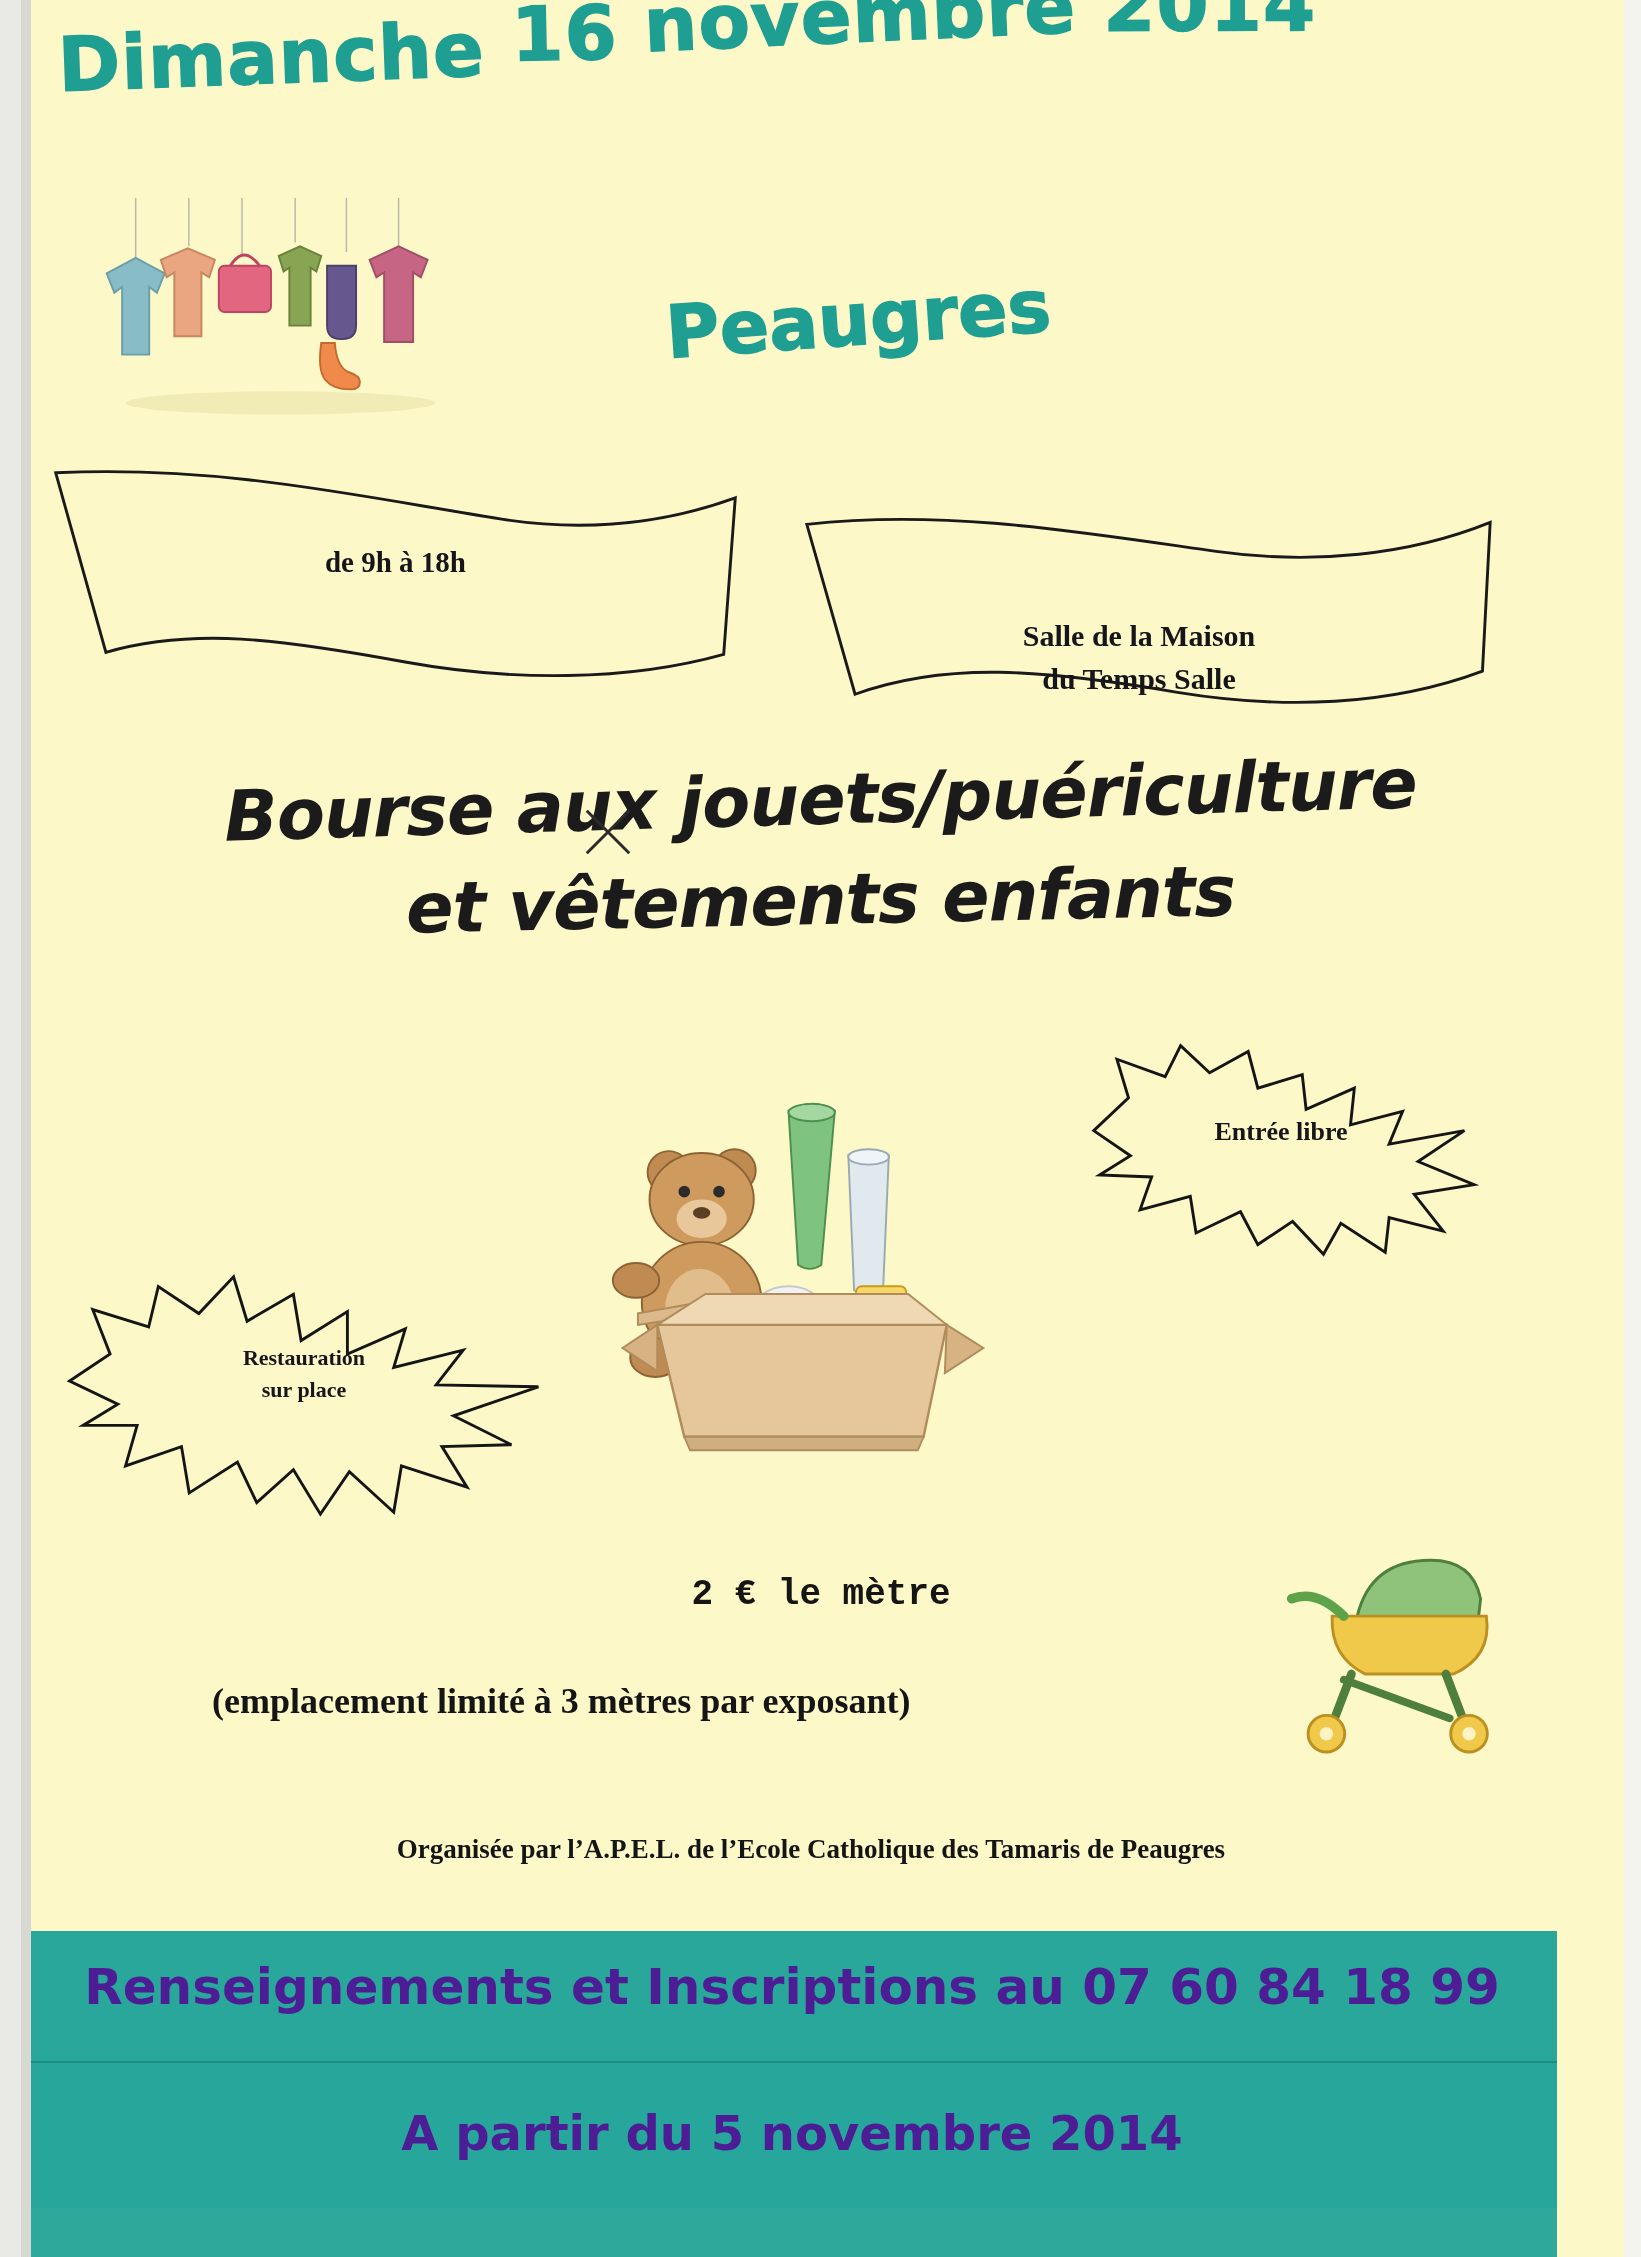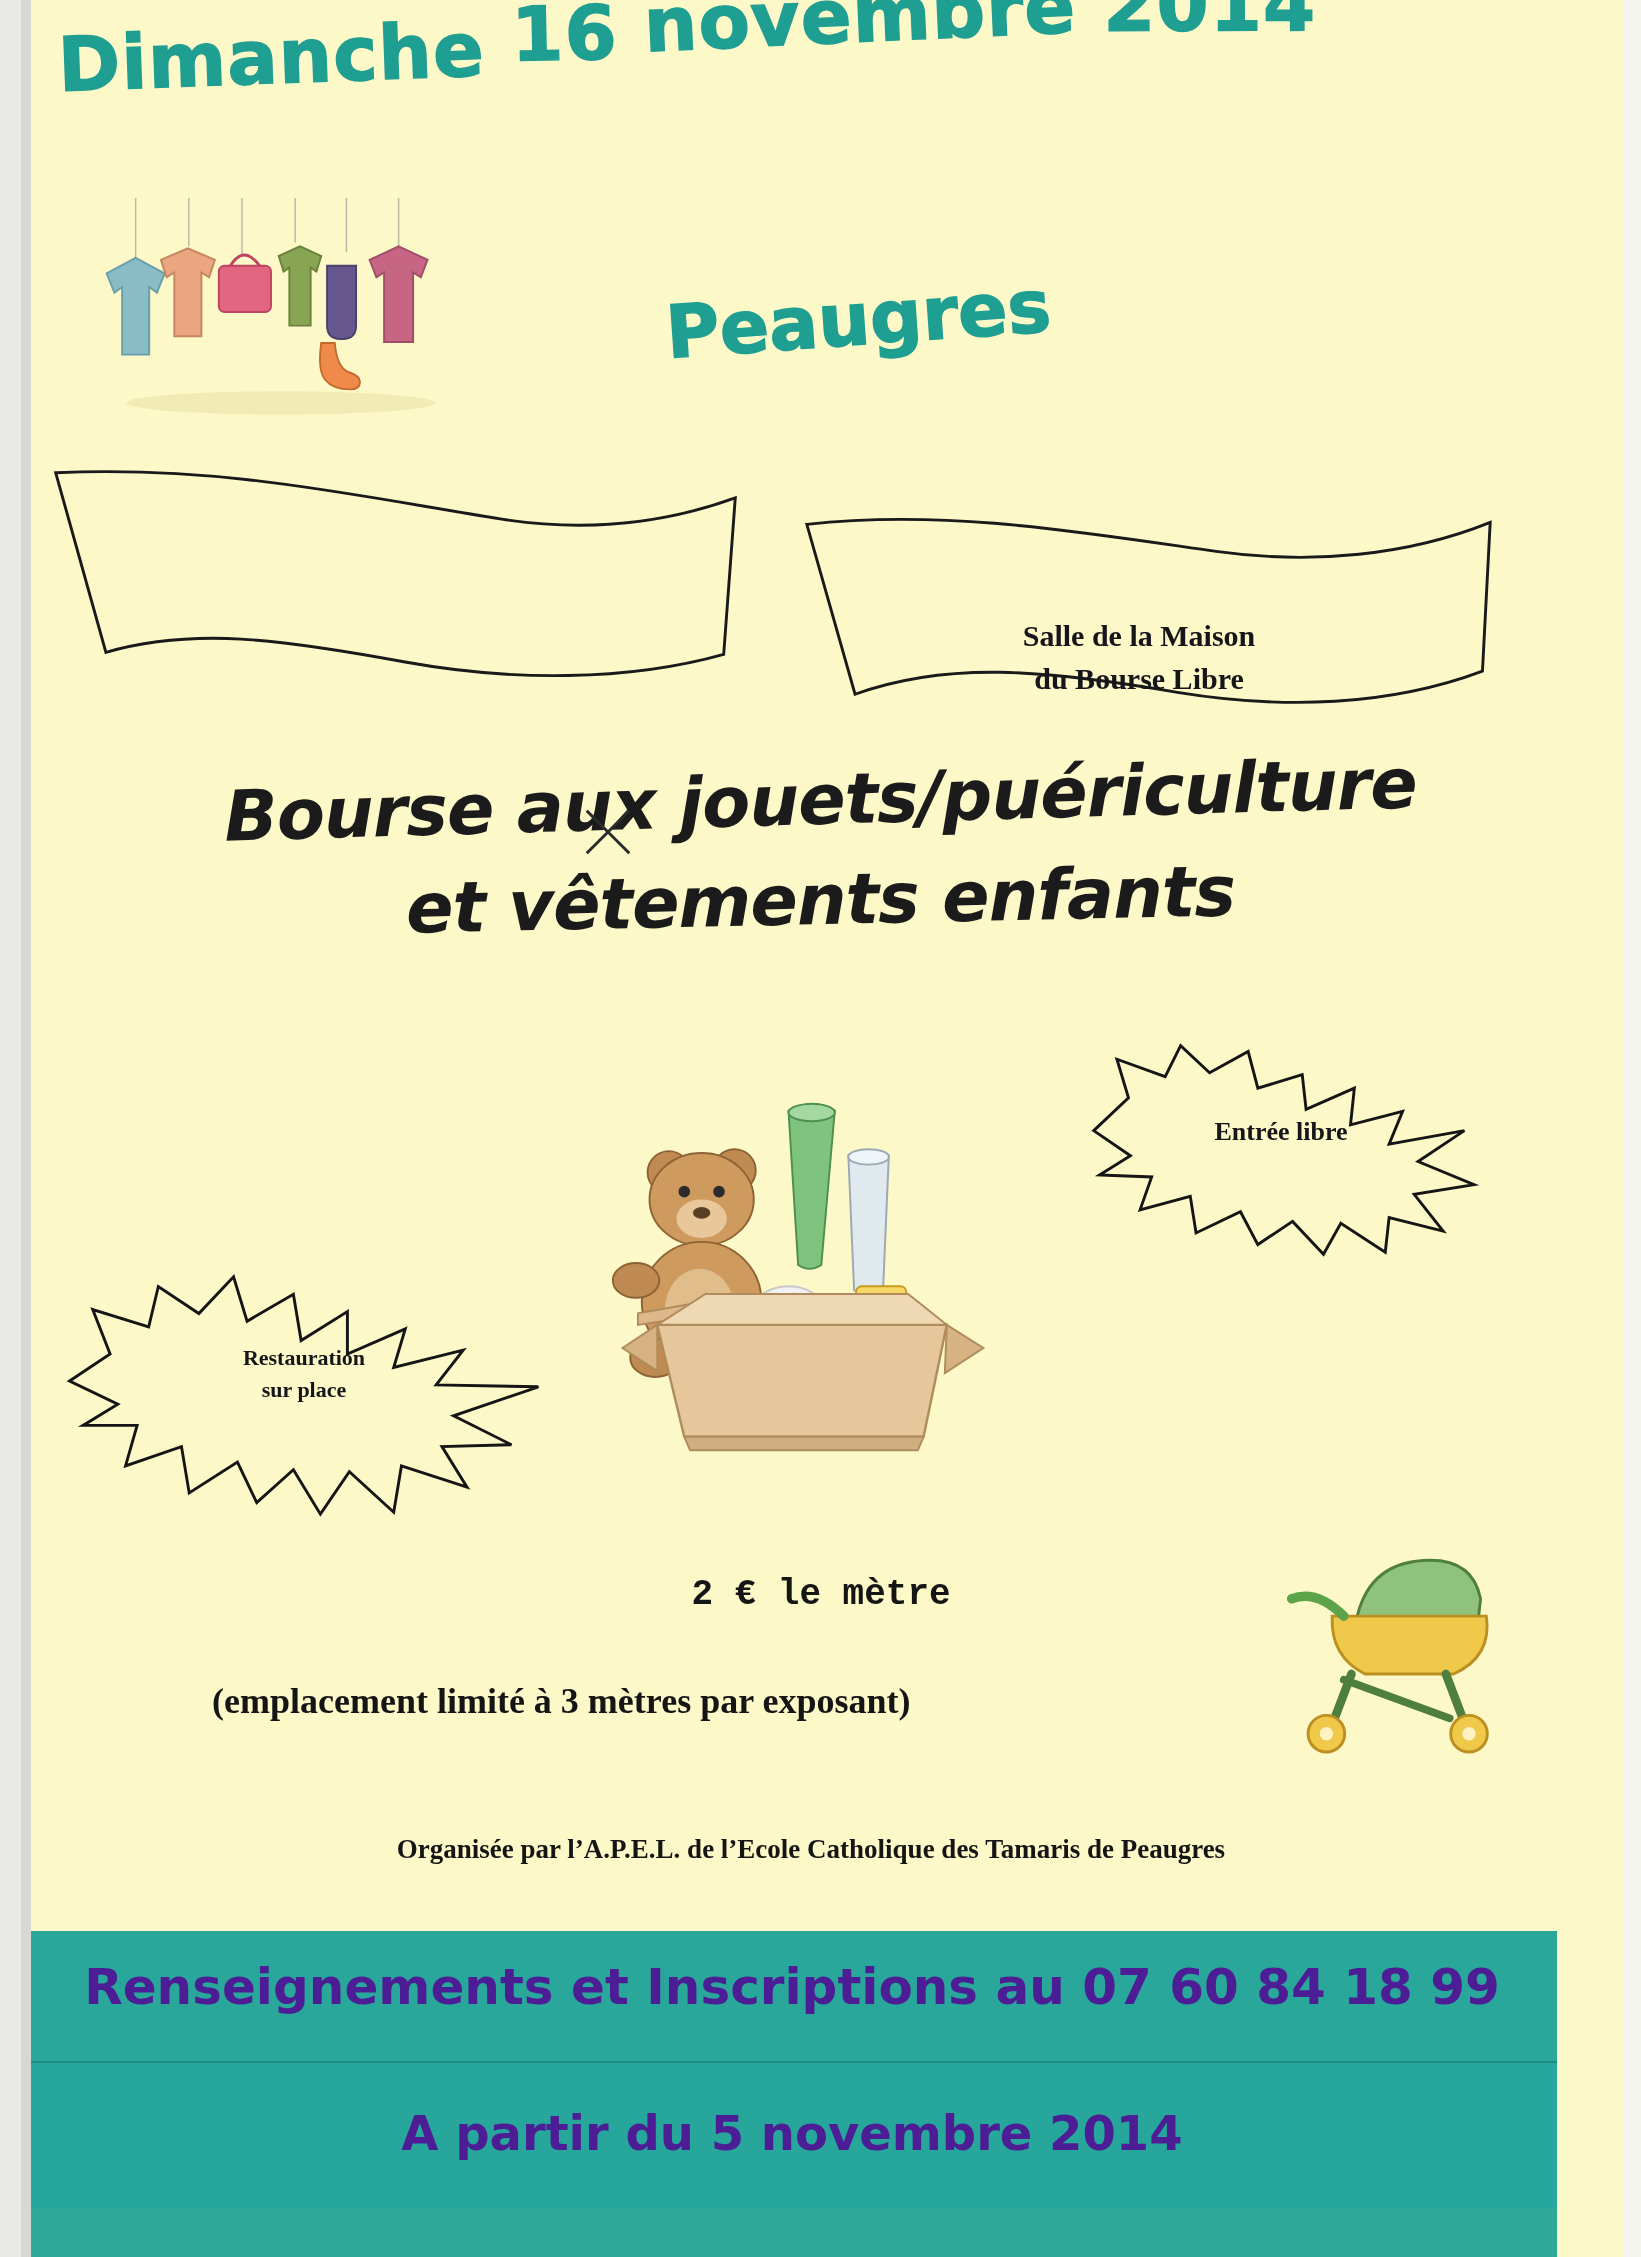--- a/index.html
+++ b/index.html
@@ -313,29 +313,30 @@
   </div>
 
   <div class="town">
     <span class="c">Peaugres</span>
   </div>
 
   <div class="ribbon" id="ribbon-left">
     <svg width="695" height="232" viewBox="0 0 720 240">
       <path d="M8 10 C 180 2, 320 34, 470 58 C 560 72, 640 62, 712 36 L 700 198 C 600 226, 480 226, 370 206 C 240 182, 150 170, 60 196 Z" fill="none" stroke="#1a1a1a" stroke-width="3"></path>
     </svg>
+    <div class="ribbon-text">de 9h à 18h</div>
   </div>
 
   <div class="ribbon" id="ribbon-right">
     <svg width="695" height="222" viewBox="0 0 720 230">
       <path d="M6 18 C 150 2, 290 26, 430 46 C 530 60, 630 50, 714 16 L 706 170 C 610 206, 500 210, 390 192 C 250 168, 150 160, 56 194 Z" fill="none" stroke="#1a1a1a" stroke-width="3"></path>
     </svg>
     <div class="ribbon-text">
       <span>Salle de la Maison</span><br>
-      <span>du Bourse Libre</span>
+      <span>du Temps Salle</span>
     </div>
   </div>
 
   <div class="main-title">
     <span class="l1">Bourse aux jouets/puériculture</span>
     <span class="l2">et vêtements enfants</span>
   </div>
   <svg class="strike-x" viewBox="0 0 60 60">
     <path d="M8 10 L52 54 M52 10 L8 54" stroke="#2b2b2b" stroke-width="3" fill="none"></path>
   </svg>

